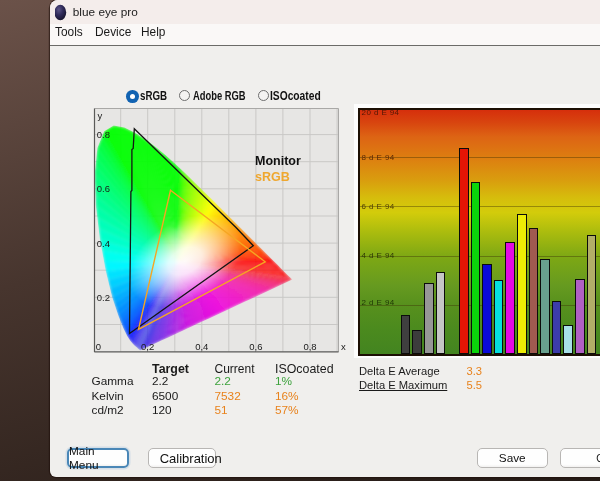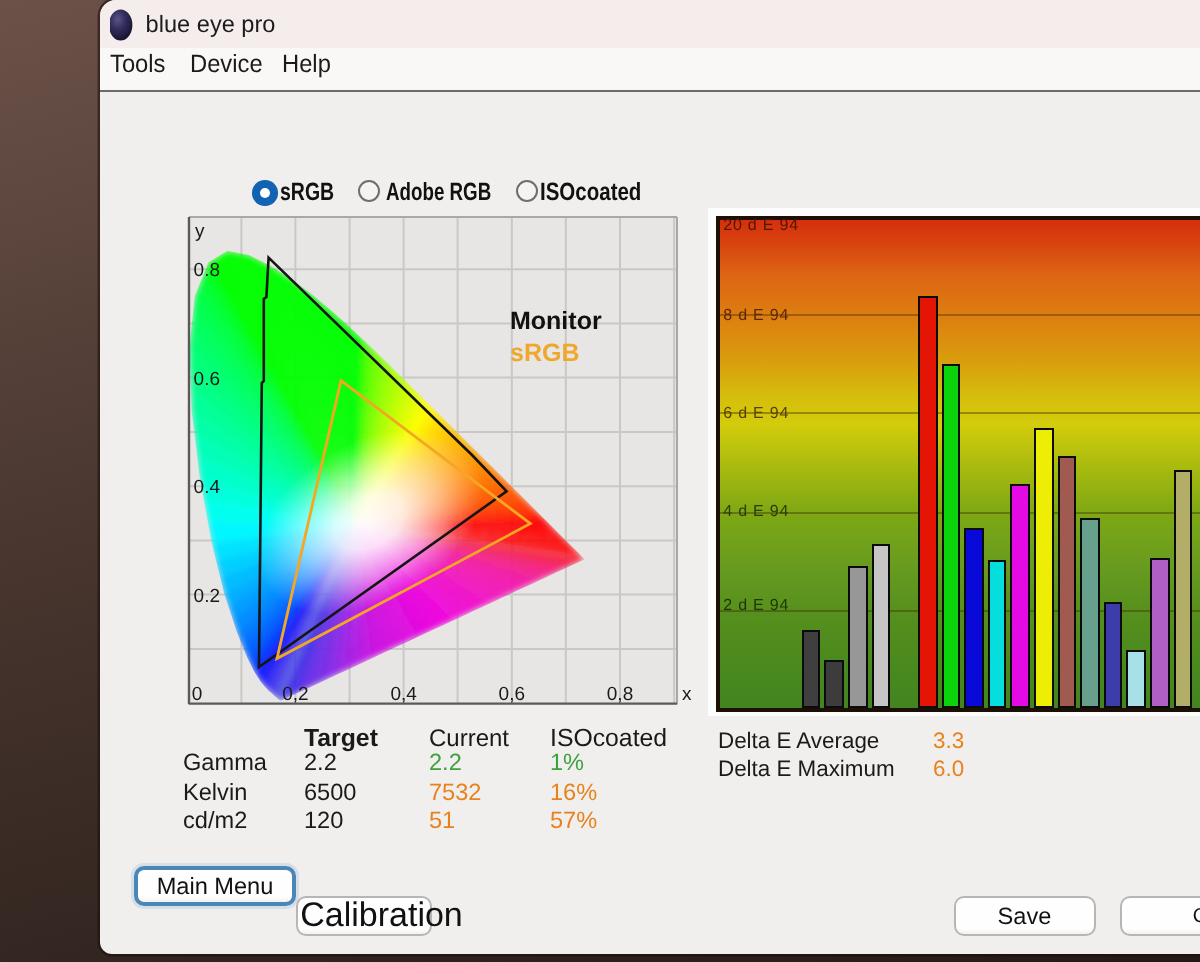--- a/index.html
+++ b/index.html
@@ -366,26 +366,26 @@
     <div style="position:absolute;left:41.5px;top:388.7px;font-size:11.8px;color:#1a1a1a;font-weight:normal;white-space:nowrap;">Kelvin</div>
     <div style="position:absolute;left:102px;top:388.7px;font-size:11.8px;color:#1a1a1a;font-weight:normal;white-space:nowrap;">6500</div>
     <div style="position:absolute;left:164.5px;top:388.7px;font-size:11.8px;color:#e8821c;font-weight:normal;white-space:nowrap;">7532</div>
     <div style="position:absolute;left:225px;top:388.7px;font-size:11.8px;color:#e8821c;font-weight:normal;white-space:nowrap;">16%</div>
     <div style="position:absolute;left:41.5px;top:402.7px;font-size:11.8px;color:#1a1a1a;font-weight:normal;white-space:nowrap;">cd/m2</div>
     <div style="position:absolute;left:102px;top:402.7px;font-size:11.8px;color:#1a1a1a;font-weight:normal;white-space:nowrap;">120</div>
     <div style="position:absolute;left:164.5px;top:402.7px;font-size:11.8px;color:#e8821c;font-weight:normal;white-space:nowrap;">51</div>
     <div style="position:absolute;left:225px;top:402.7px;font-size:11.8px;color:#e8821c;font-weight:normal;white-space:nowrap;">57%</div>
     <div style="position:absolute;left:309px;top:365.2px;font-size:11.2px;color:#1a1a1a;font-weight:normal;white-space:nowrap;">Delta E Average</div>
     <div style="position:absolute;left:416.5px;top:365.2px;font-size:11.2px;color:#e8821c;font-weight:normal;white-space:nowrap;">3.3</div>
-    <div style="position:absolute;left:309px;top:379.4px;font-size:11.2px;color:#1a1a1a;font-weight:normal;white-space:nowrap;">Delta E Maximum</div>
-    <div style="position:absolute;left:416.5px;top:379.4px;font-size:11.2px;color:#e8821c;font-weight:normal;white-space:nowrap;">6.0</div>
- <div style="position:absolute;left:17px;top:433px;width:81px;height:20px;border:2px solid #4a87b7;box-shadow:0 0 0 1.5px rgba(120,170,210,0.22);border-radius:5px;
+    <div style="position:absolute;left:309px;top:379.4px;font-size:11.2px;color:#1a1a1a;font-weight:normal;white-space:nowrap;text-decoration:underline;">Delta E Maximum</div>
+    <div style="position:absolute;left:416.5px;top:379.4px;font-size:11.2px;color:#e8821c;font-weight:normal;white-space:nowrap;">5.5</div>
+ <div style="position:absolute;left:17px;top:448px;width:62px;height:20px;border:2px solid #4a87b7;box-shadow:0 0 0 1.5px rgba(120,170,210,0.22);border-radius:5px;
 background:linear-gradient(to bottom,#fefefe 85%,#f2f1f0);box-sizing:border-box;
 display:flex;align-items:center;justify-content:center;font-size:11.8px;color:#111;">Main Menu</div>
     <div style="position:absolute;left:98px;top:448px;width:67.5px;height:20px;border:1px solid #b8b6b4;border-radius:5px;
 background:linear-gradient(to bottom,#fefefe 85%,#f2f1f0);box-sizing:border-box;
-display:flex;align-items:center;justify-content:center;font-size:17px;color:#111;padding-left:18px;">Calibration</div>
+display:flex;align-items:center;justify-content:center;font-size:13px;color:#111;padding-left:18px;">Calibration</div>
     <div style="position:absolute;left:426.5px;top:448px;width:71.5px;height:20px;border:1px solid #b8b6b4;border-radius:5px;
 background:linear-gradient(to bottom,#fefefe 85%,#f2f1f0);box-sizing:border-box;
 display:flex;align-items:center;justify-content:center;font-size:11.8px;color:#111;">Save</div>
     <div style="position:absolute;left:510px;top:448px;width:91px;height:20px;border:1px solid #b8b6b4;border-radius:5px;
 background:linear-gradient(to bottom,#fefefe 85%,#f2f1f0);box-sizing:border-box;
 display:flex;align-items:center;justify-content:center;font-size:10px;color:#111;">Quit</div>
 </div>
 </body></html>

